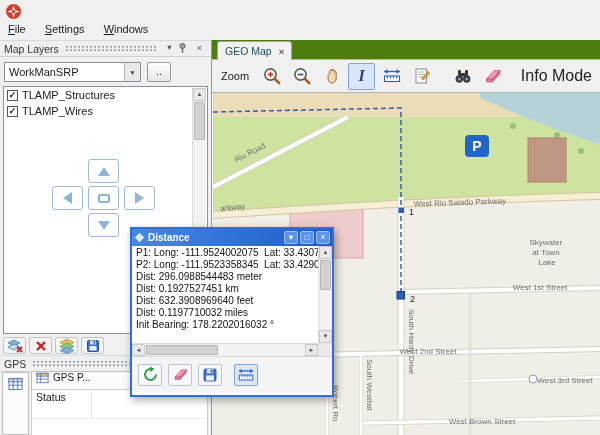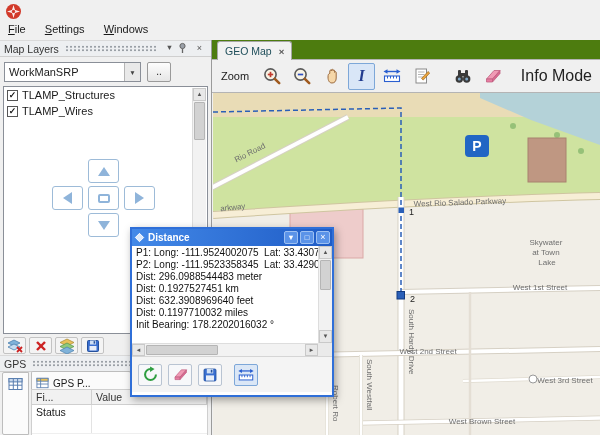--- a/index.html
+++ b/index.html
@@ -174,35 +174,31 @@
   <div class="abs" style="left:2px;top:332px;width:27px;height:63px;background:#fbfbfb;border:1px solid #bdbdbd;border-radius:2px 0 0 2px;display:flex;justify-content:center;padding-top:4px">
     <svg width="15" height="14" viewBox="0 0 15 14">
         <rect x="1" y="1.5" width="13" height="11" fill="#fff" stroke="#5a7fb0"></rect>
         <rect x="1" y="1.5" width="13" height="3.4" fill="#c8d8ec" stroke="#5a7fb0"></rect>
         <line x1="1" y1="8.2" x2="14" y2="8.2" stroke="#5a7fb0"></line>
         <line x1="5.3" y1="1.5" x2="5.3" y2="12.5" stroke="#5a7fb0"></line>
         <line x1="9.6" y1="1.5" x2="9.6" y2="12.5" stroke="#5a7fb0"></line>
       </svg>
   </div>
 
-  <div class="abs" style="left:31px;top:331px;width:100px;height:18px;background:#fbfbfb;border:1px solid #bdbdbd;border-bottom:none;border-radius:2px 2px 0 0;display:flex;align-items:flex-end;padding:0 4px">
+  <div class="abs" style="left:31px;top:331px;width:100px;height:18px;background:#fbfbfb;border:1px solid #bdbdbd;border-bottom:none;border-radius:2px 2px 0 0;display:flex;align-items:flex-start;padding:0 4px">
     <svg width="13" height="12" viewBox="0 0 15 14" style="margin-right:4px">
         <rect x="1" y="1.5" width="13" height="11" fill="#fff" stroke="#5a7fb0"></rect>
         <rect x="1" y="1.5" width="13" height="3.4" fill="#e8c05a" stroke="#5a7fb0"></rect>
         <line x1="1" y1="8.2" x2="14" y2="8.2" stroke="#5a7fb0"></line>
         <line x1="5.3" y1="1.5" x2="5.3" y2="12.5" stroke="#5a7fb0"></line>
       </svg>
     <span style="font-size:10px;white-space:nowrap;overflow:hidden">GPS P...</span>
   </div>
 
   <div class="abs" style="left:31px;top:349px;width:177px;background:#fff;border:1px solid #cfcfcf">
-    <div style="display:flex;height:15px;border-bottom:1px solid #cfcfcf">
-      <div class="gps-hcell" style="width:60px">Fi...</div>
-      <div class="gps-hcell" style="flex:1">Value</div>
-    </div>
     <div style="display:flex;height:29px;border-bottom:1px solid #efefef">
       <div class="gps-cell" style="width:60px">Status</div>
     </div>
     <div style="height:31px"></div>
   </div>
 </div>
 
 <div class="abs" style="left:212px;top:40px;width:388px;height:20px;background:#4d7c0f;border-bottom:1px solid #b4b4b4">
   <div class="geo-tab abs" style="left:5px;top:1px">
     <span>GEO Map</span>

